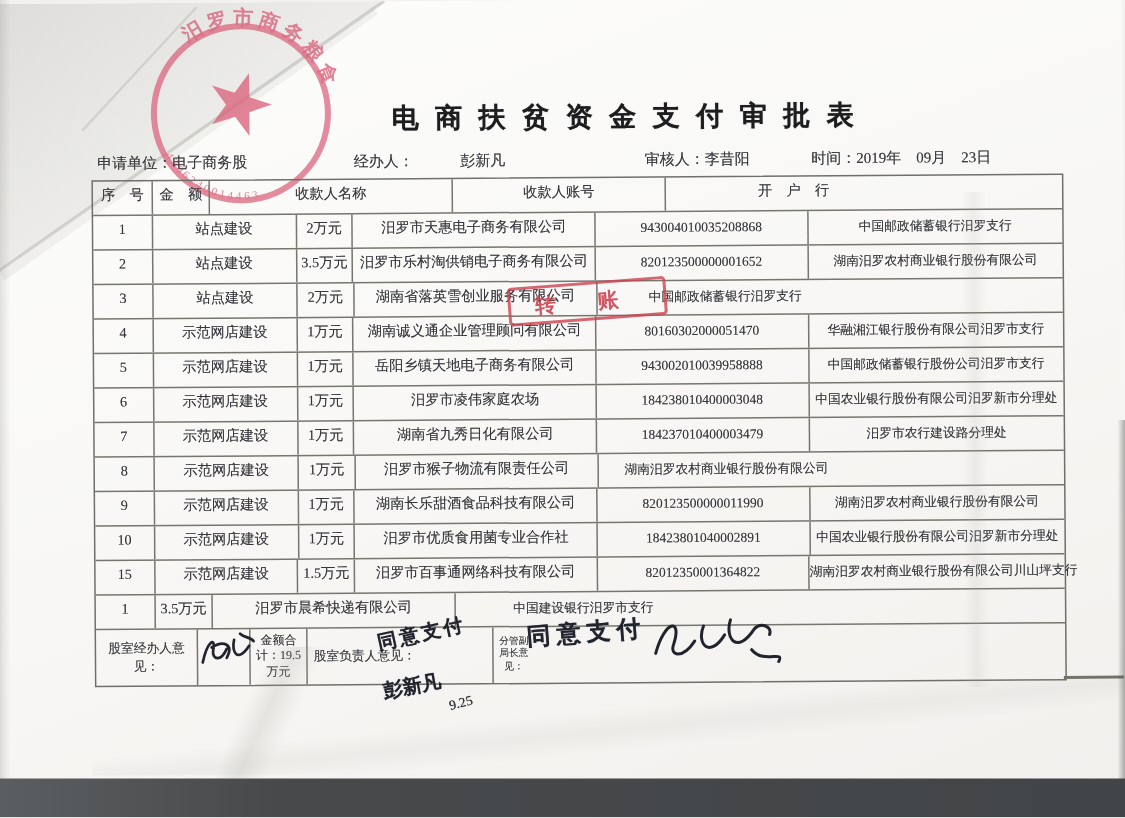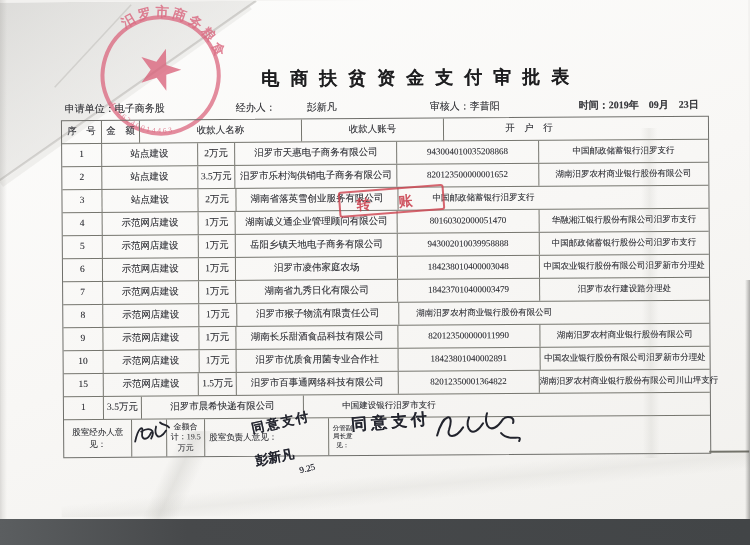--- a/index.html
+++ b/index.html
@@ -20,21 +20,21 @@
            background:linear-gradient(90deg,transparent,rgba(80,80,78,.45));}
   .scan-strip{position:absolute;left:0;top:519px;width:750px;height:26px;
            background:linear-gradient(90deg,#5b5e60 0%,#47494b 25%,#424547 100%);}
 
   .title{position:absolute;left:140px;right:46px;top:66px;text-align:center;
          font-size:18px;font-weight:bold;letter-spacing:11px;color:#1d1d1f;
          text-shadow:0 0 .5px rgba(25,25,25,.6);white-space:nowrap;}
   .meta span{position:absolute;top:100px;font-size:10px;color:#3a3b3f;white-space:nowrap;
          text-shadow:0 0 .4px rgba(50,50,55,.5);}
   .m-unit{left:66px;} .m-agentl{left:237px;} .m-agentv{left:308px;}
-  .m-rev{left:431px;} .m-time{left:580px;font-weight:bold;}
+  .m-rev{left:431px;} .m-time{left:542px;}
 
   
   .tbl{position:absolute;left:62px;top:118px;width:648px;border:1px solid #6f6f6b;
        box-sizing:border-box;background:transparent;}
   .tr{display:flex;height:23px;border-bottom:1px solid #76766f;box-sizing:border-box;}
   .tr.foot{height:37px;border-bottom:none;}
   .td{border-right:1px solid #76766f;box-sizing:border-box;text-align:center;
       line-height:21px;font-size:9.5px;color:#36373c;white-space:nowrap;overflow:visible;
       text-shadow:0 0 .4px rgba(50,50,60,.45);}
   .td:last-child{border-right:none;}

